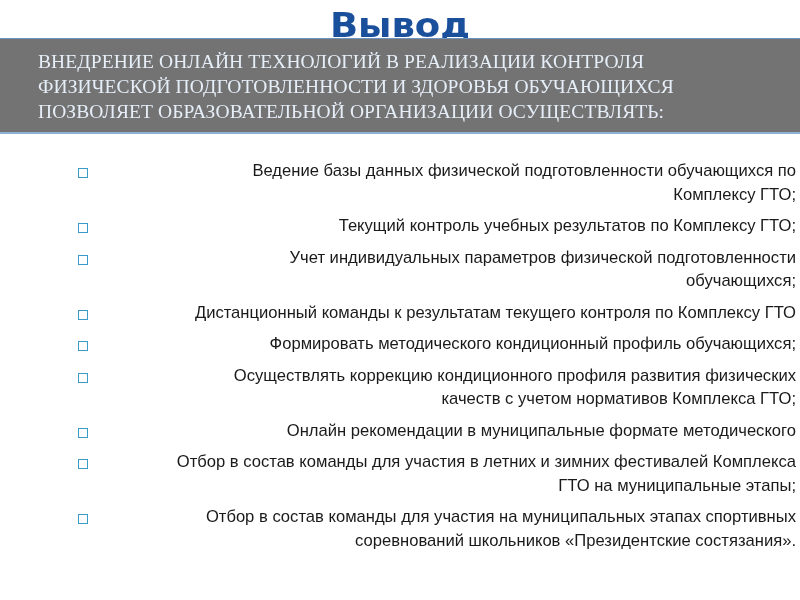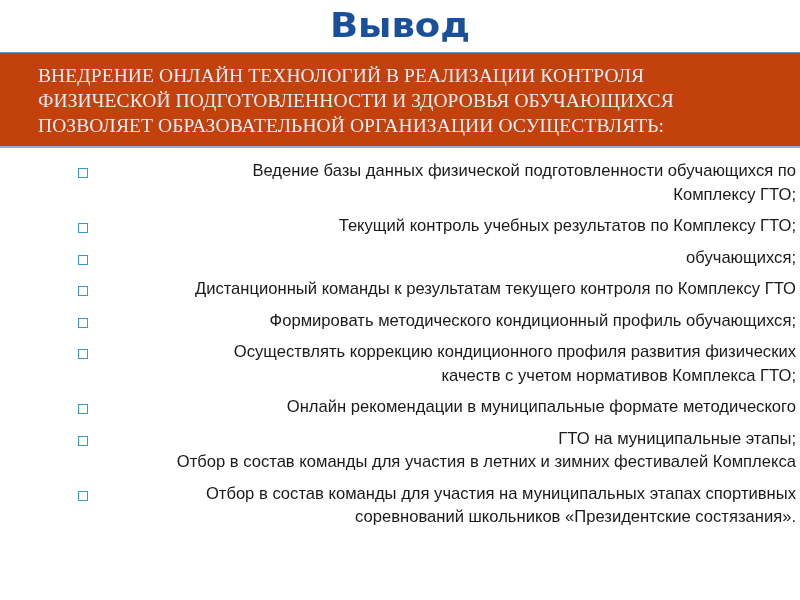--- a/index.html
+++ b/index.html
@@ -14,22 +14,22 @@
       text-align: center;
       font-family: "DejaVu Sans", sans-serif;
       font-weight: bold;
       font-size: 33px;
       line-height: 52px;
       color: #1a4f9c;
       letter-spacing: 0px;
       transform: scaleX(1.12);
     }
     .banner {
-      position: absolute; left: 0; top: 52px; width: 800px; height: 96px;
-      background: #c2410c;
+      position: absolute; left: 0; top: 38px; width: 800px; height: 96px;
+      background: #737373;
       border-top: 1px solid #6d93c2;
       border-bottom: 2px solid #8fb0d6;
       box-sizing: border-box;
       padding: 10px 0 0 38px;
     }
     .banner-line {
       font-family: "Liberation Serif", serif;
       color: #e6eef8;
       font-size: 19.5px;
       line-height: 25px;
@@ -76,20 +76,21 @@
     <span class="bullet-mark"></span>
     <span class="bullet-text">Ведение базы данных физической подготовленности  обучающихся по</span>
     <span class="bullet-text">Комплексу ГТО;</span>
   </li>
   <li class="bullet">
     <span class="bullet-mark"></span>
     <span class="bullet-text">Текущий контроль учебных результатов  по Комплексу ГТО;</span>
   </li>
   <li class="bullet">
     <span class="bullet-mark"></span>
+    <span class="bullet-text">Учет индивидуальных параметров физической подготовленности</span>
     <span class="bullet-text">обучающихся;</span>
   </li>
   <li class="bullet">
     <span class="bullet-mark"></span>
     <span class="bullet-text">Дистанционный команды к результатам текущего контроля по Комплексу ГТО</span>
   </li>
   <li class="bullet">
     <span class="bullet-mark"></span>
     <span class="bullet-text">Формировать методического кондиционный профиль обучающихся;</span>
   </li>
@@ -97,21 +98,21 @@
     <span class="bullet-mark"></span>
     <span class="bullet-text">Осуществлять коррекцию кондиционного профиля развития физических</span>
     <span class="bullet-text">качеств с учетом нормативов Комплекса ГТО;</span>
   </li>
   <li class="bullet">
     <span class="bullet-mark"></span>
     <span class="bullet-text">Онлайн рекомендации в муниципальные формате методического</span>
   </li>
   <li class="bullet">
     <span class="bullet-mark"></span>
+    <span class="bullet-text">Отбор в состав команды для участия в летних и зимних фестивалей Комплекса</span>
     <span class="bullet-text">ГТО на муниципальные этапы;</span>
-    <span class="bullet-text">Отбор в состав команды для участия в летних и зимних фестивалей Комплекса</span>
   </li>
   <li class="bullet">
     <span class="bullet-mark"></span>
     <span class="bullet-text">Отбор в состав команды для участия на муниципальных этапах спортивных</span>
     <span class="bullet-text">соревнований школьников «Президентские состязания».</span>
   </li>
 </ul>
 
 </body></html>

